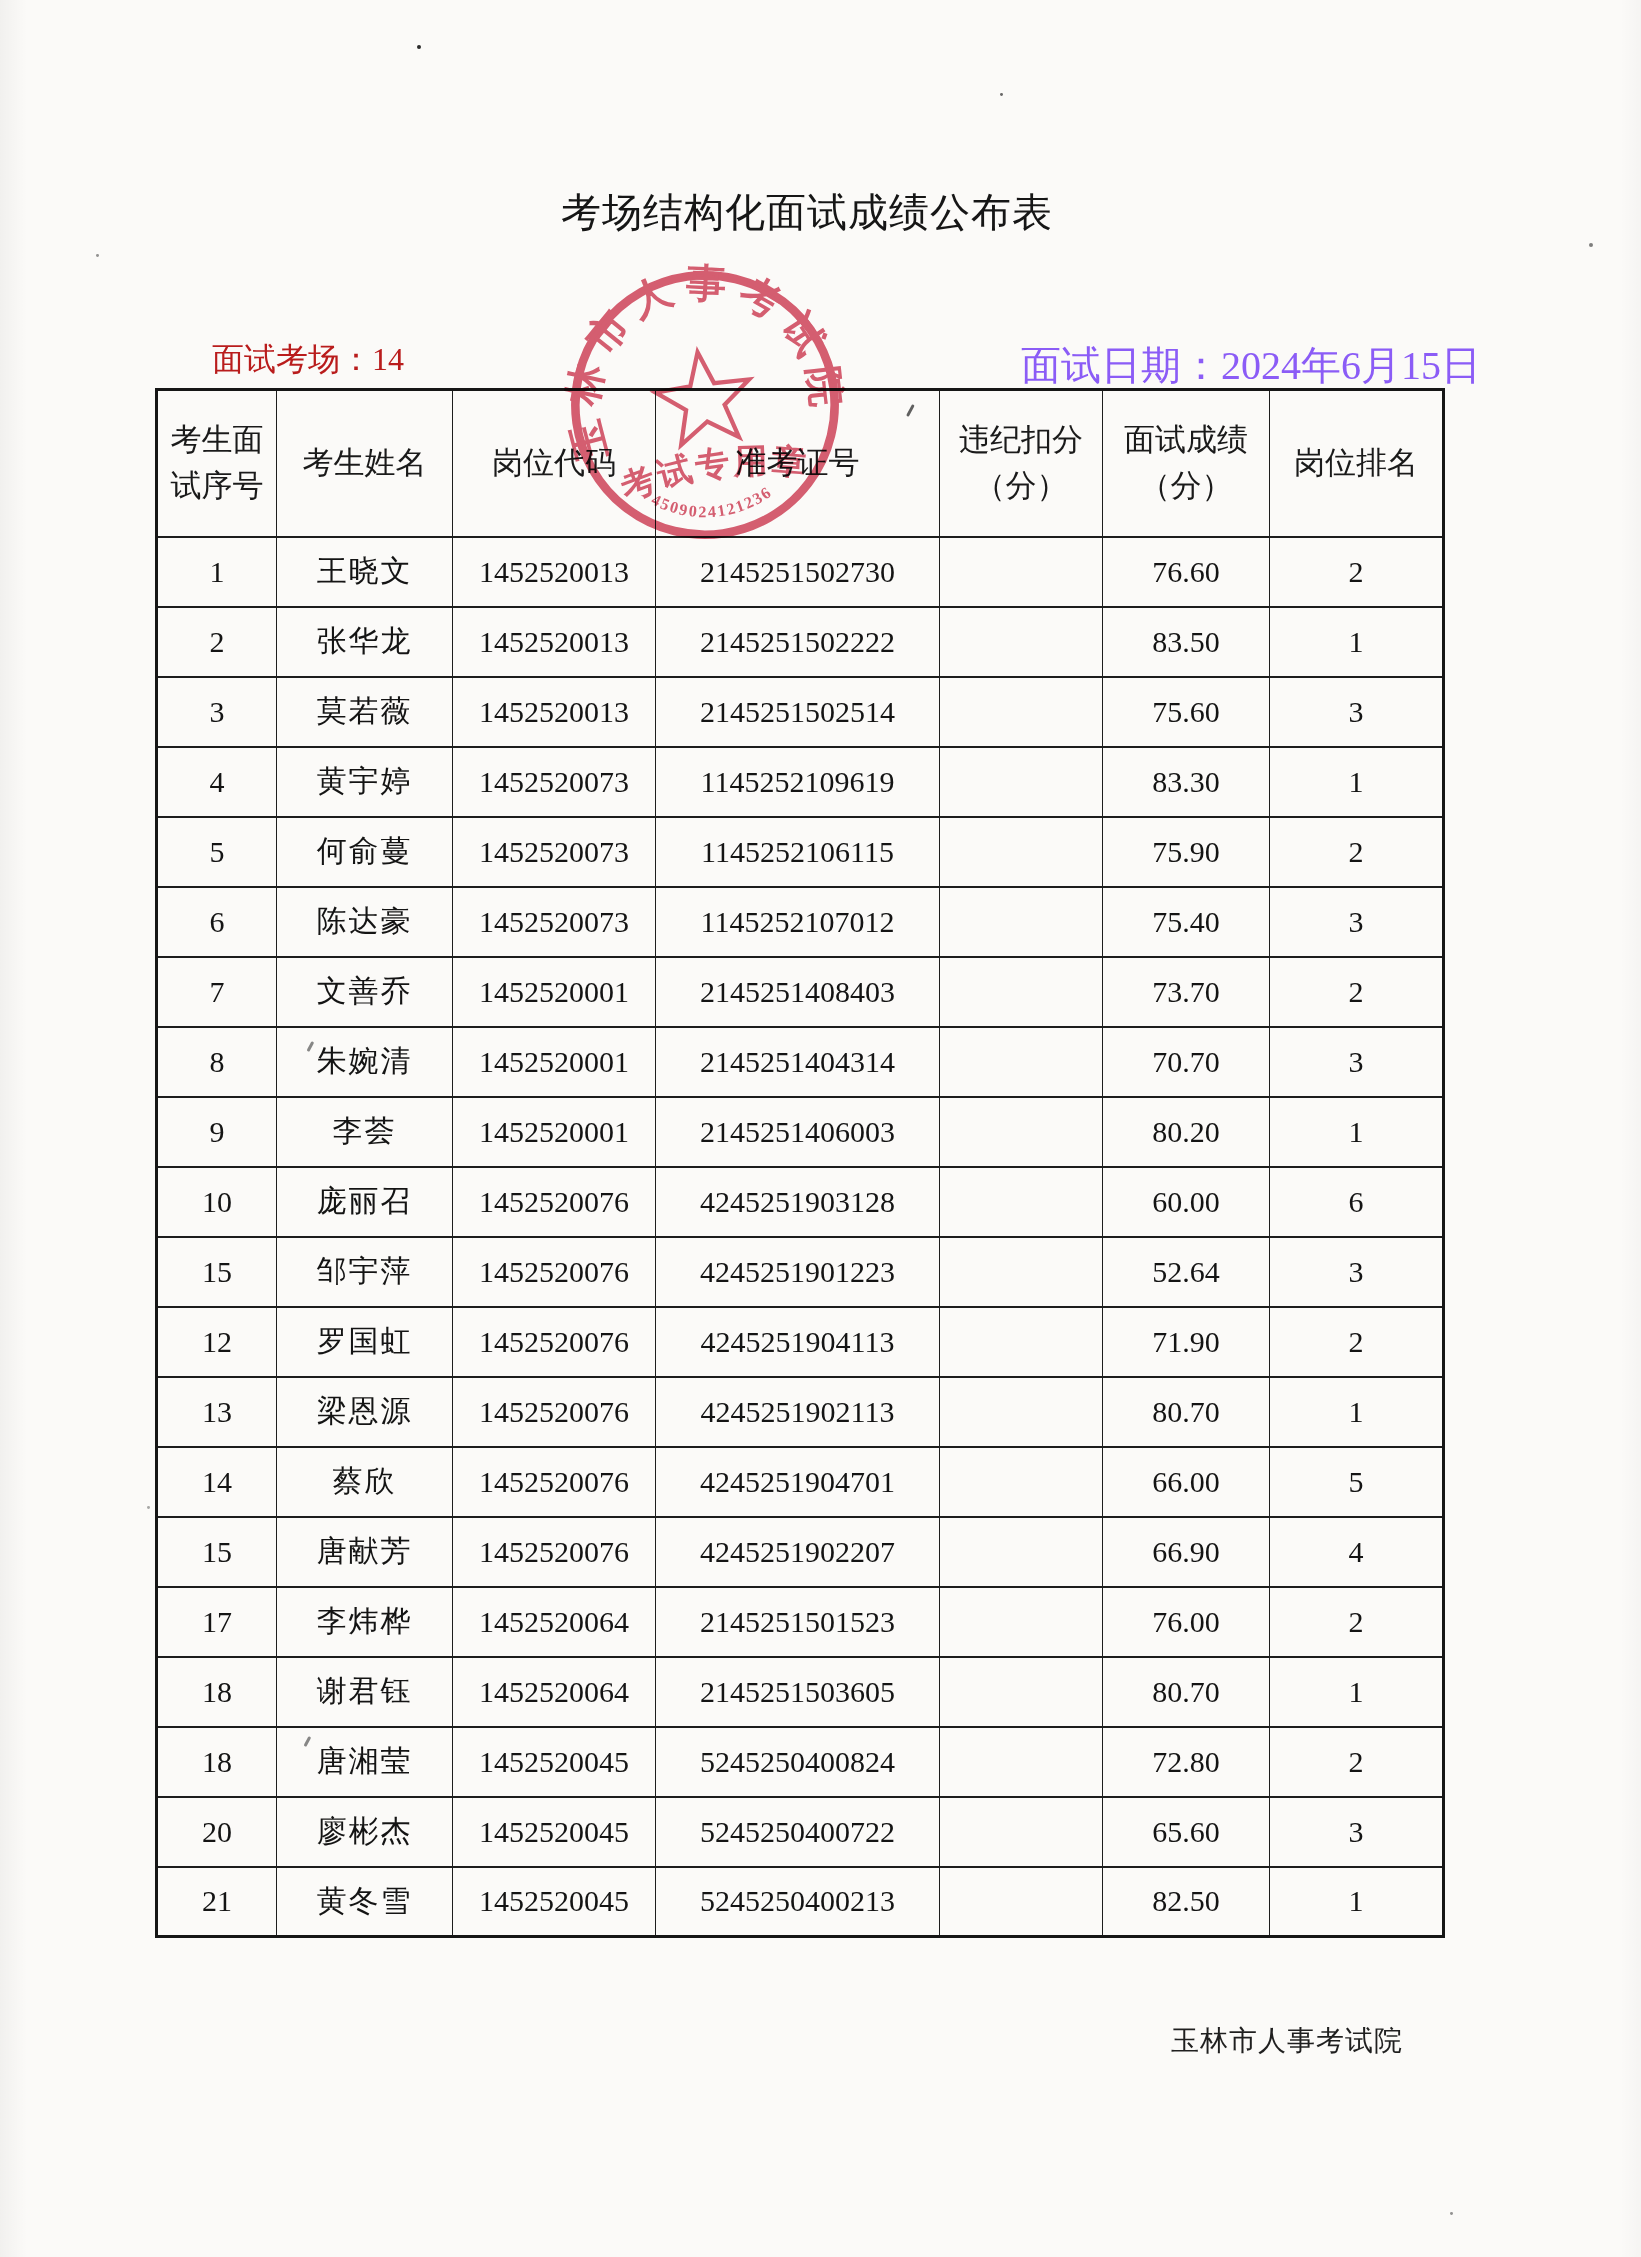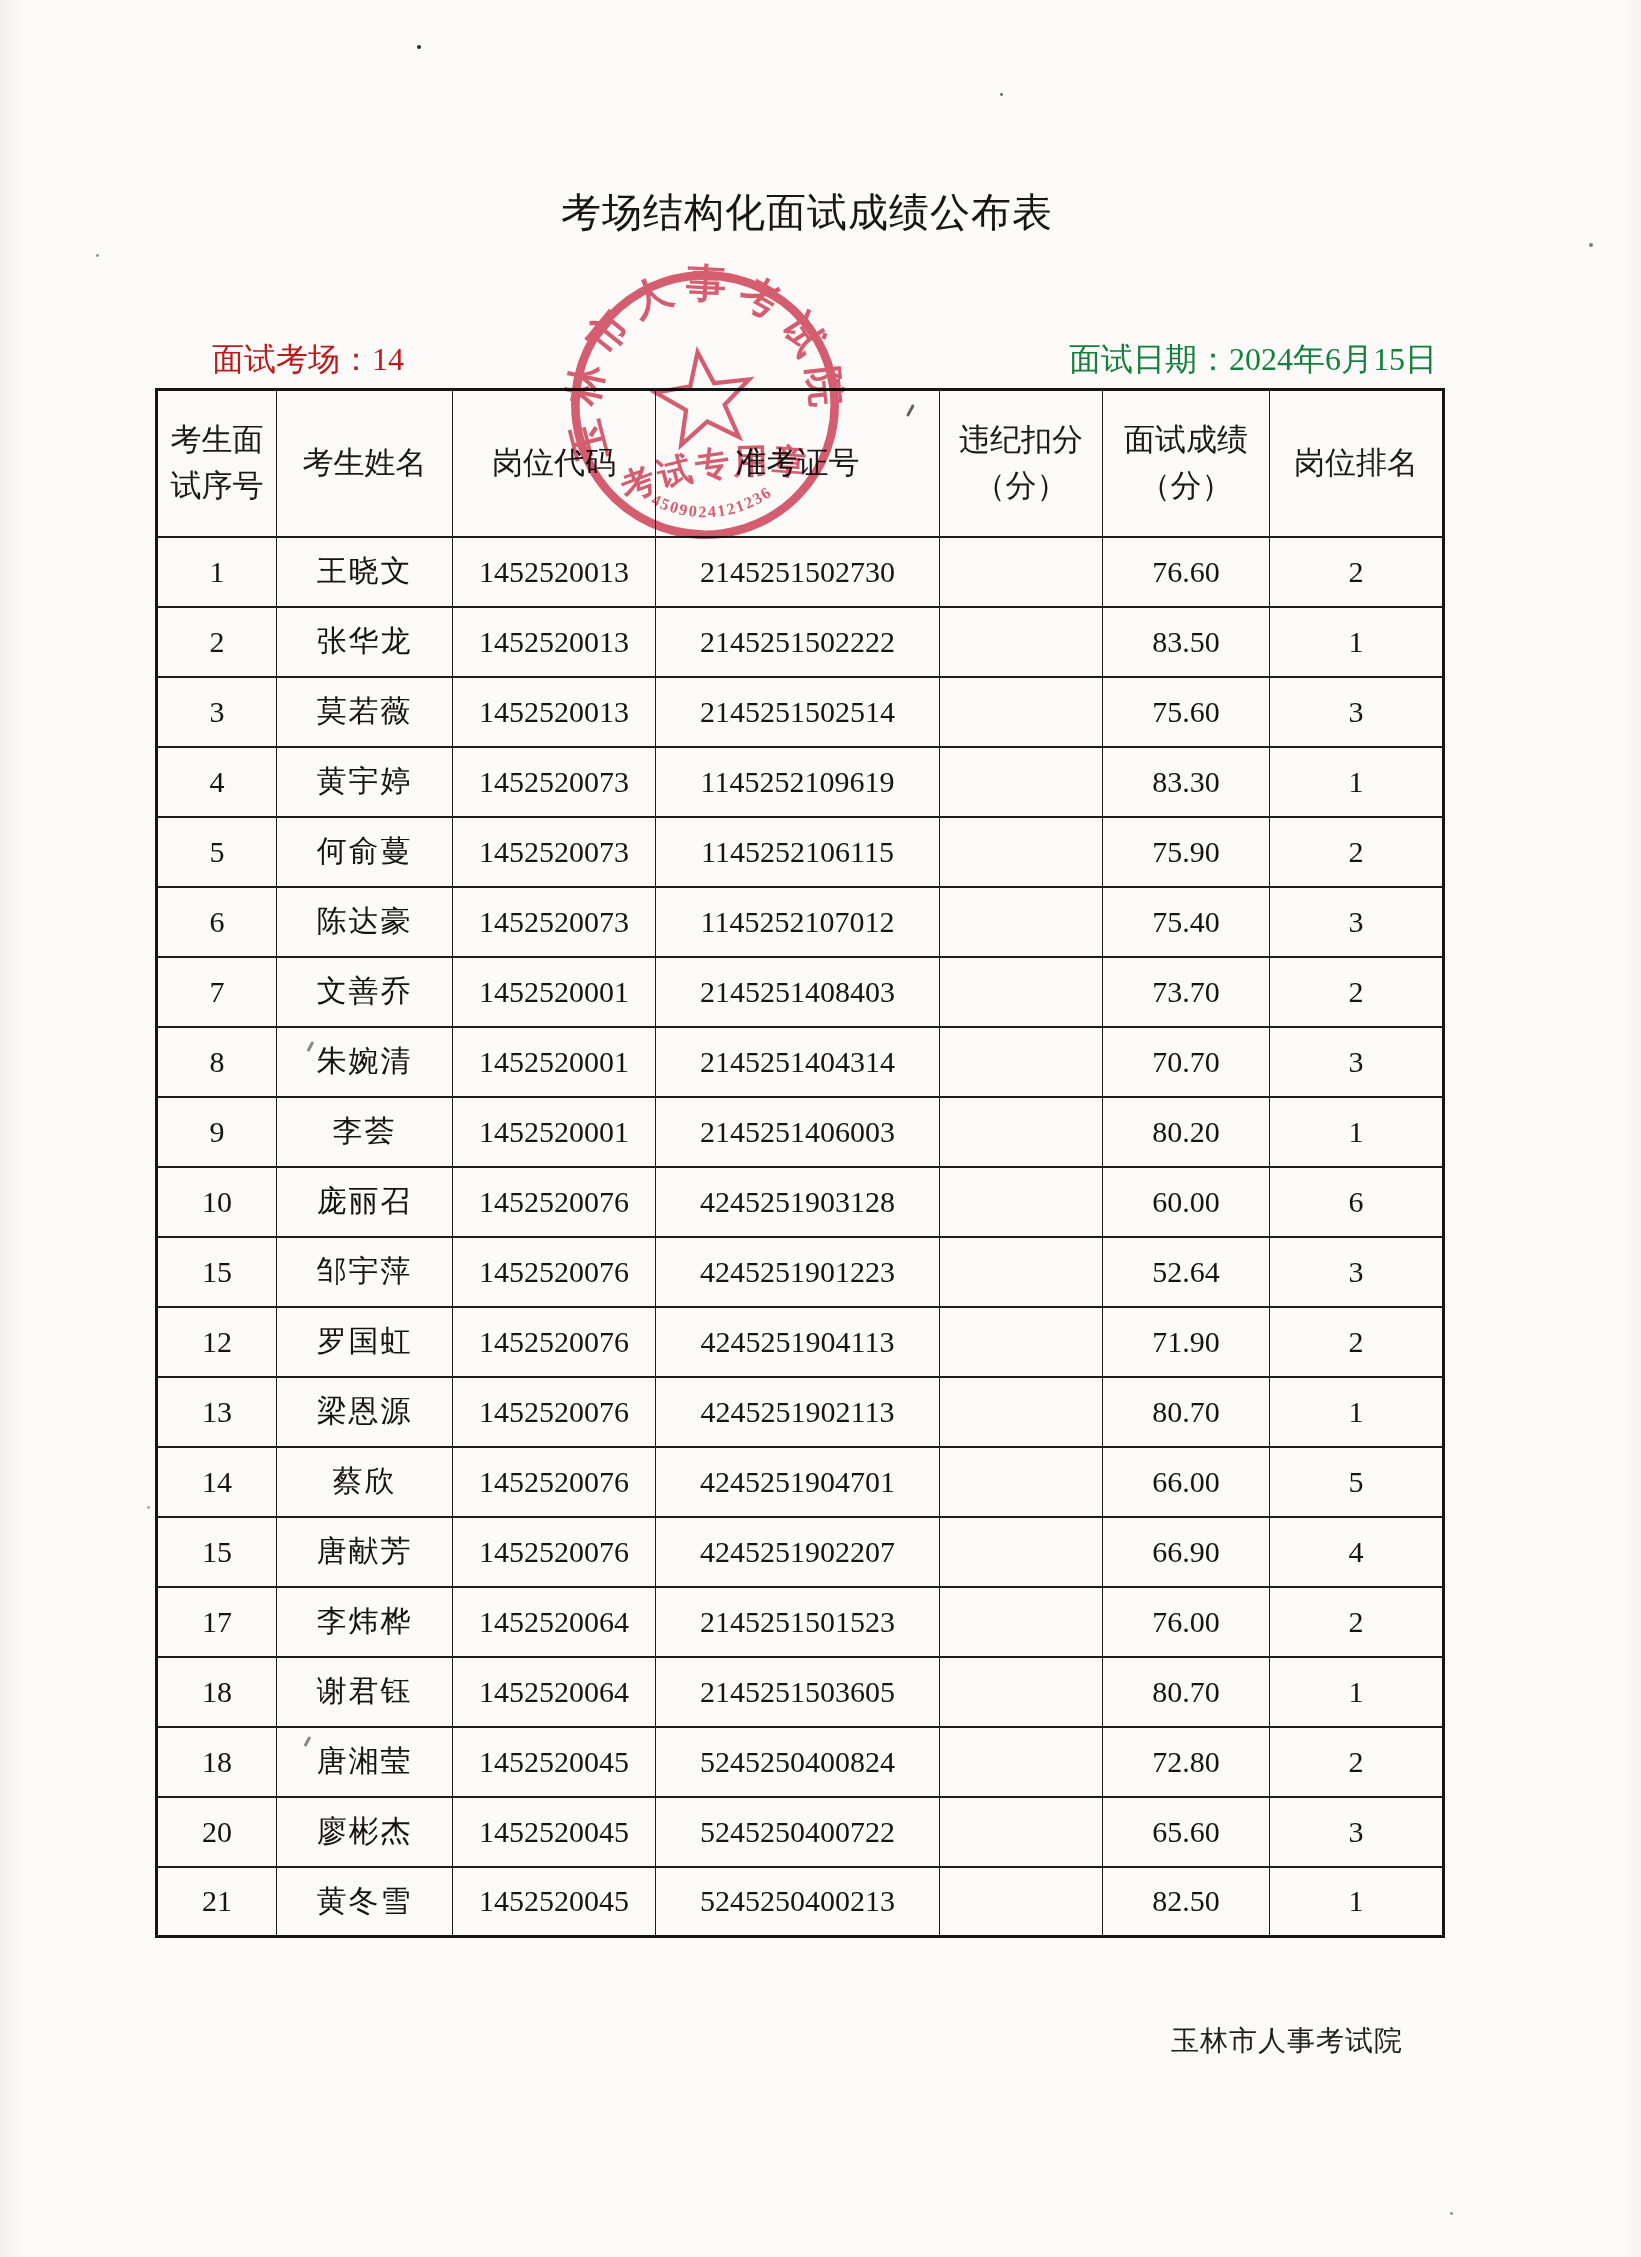--- a/index.html
+++ b/index.html
@@ -12,21 +12,21 @@
   .page::before{
     content:"";position:absolute;inset:0;pointer-events:none;
     background:linear-gradient(90deg,rgba(0,0,0,.04),rgba(0,0,0,0) 27px),
                linear-gradient(270deg,rgba(0,0,0,.025),rgba(0,0,0,0) 21px);
   }
   .title{
     position:absolute;left:0;top:185px;width:1614px;text-align:center;
     font-size:40px;font-weight:normal;letter-spacing:1px;color:#161616;
   }
   .meta-room{position:absolute;left:212px;top:338px;font-size:32px;color:#b91c1c;}
-  .meta-date{position:absolute;left:1021px;top:338px;font-size:32px;color:#15803d;margin-left:48px;}
+  .meta-date{position:absolute;left:1021px;top:338px;font-size:40px;color:#8b5cf6;}
 
   table.score{
     position:absolute;left:155px;top:388px;width:1286px;
     border-collapse:collapse;table-layout:fixed;
     border:3.9px solid #161616;
   }
   table.score th,table.score td{
     border:1.9px solid #1d1d1d;
     border-top-width:2.9px;border-bottom-width:2.9px;
     text-align:center;vertical-align:middle;

